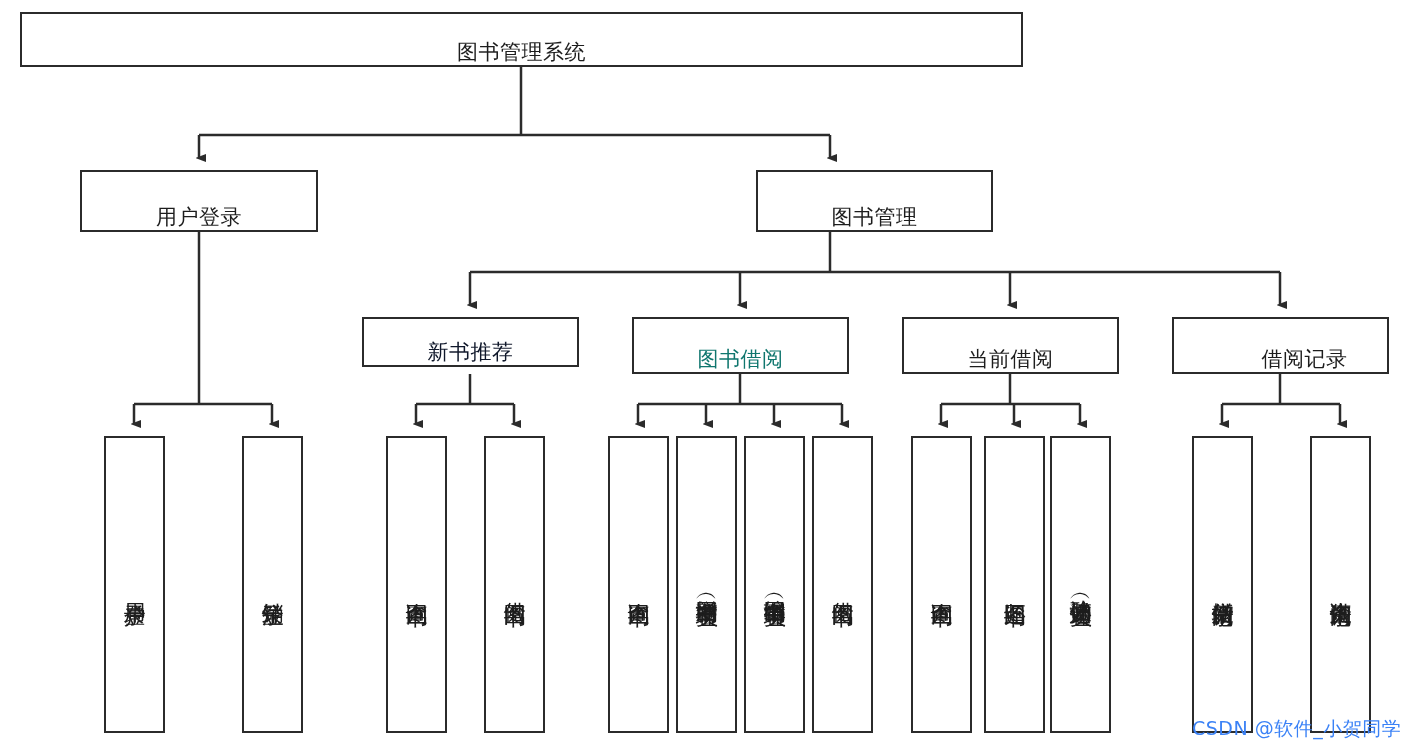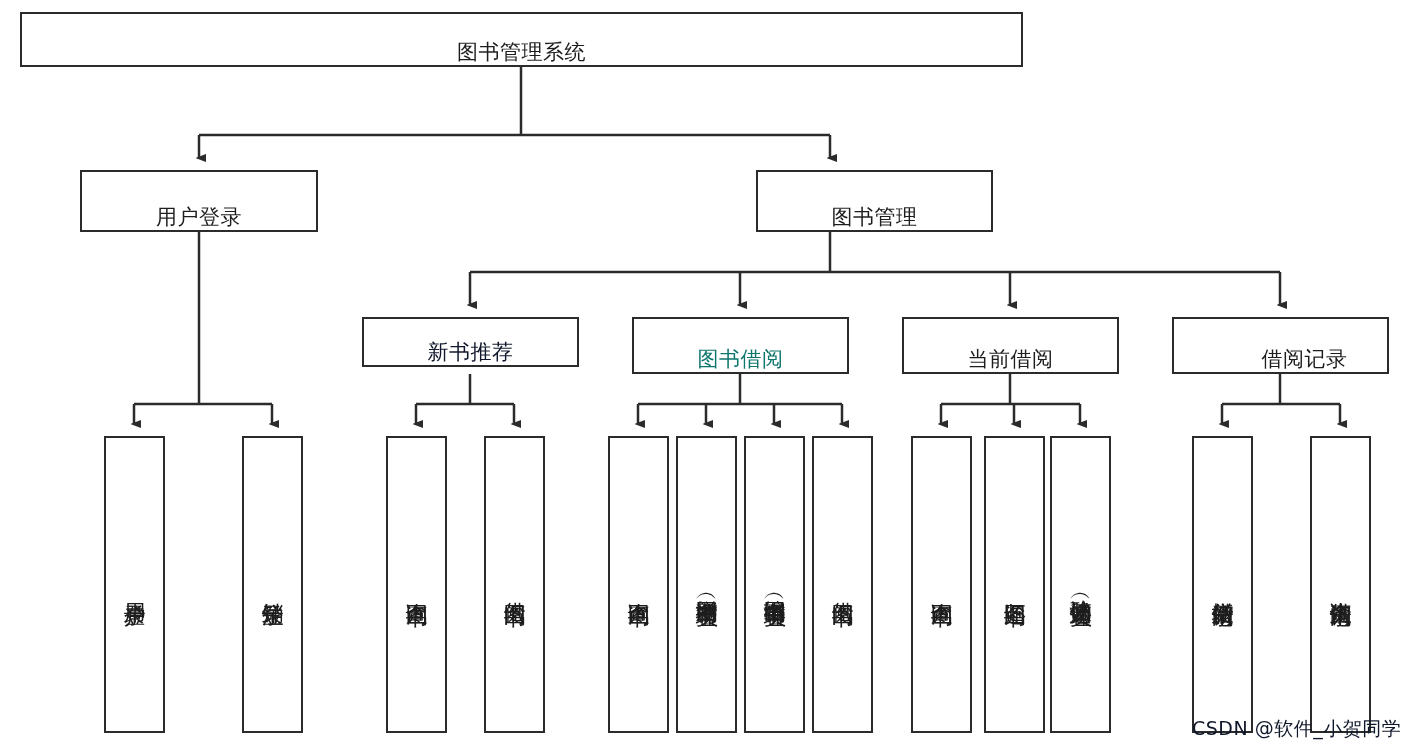--- a/index.html
+++ b/index.html
@@ -180,15 +180,15 @@
         <span class="lbl">确认归还（管理员）</span>
       </div>
       <div class="node vert" style="left: 1192px; top: 436px; width: 61px; height: 297px; border-color: rgb(43, 43, 43); background: rgb(255, 255, 255); color: rgb(29, 29, 29);">
         <span class="lbl">新增借阅记录</span>
       </div>
       <div class="node vert" style="left: 1310px; top: 436px; width: 61px; height: 297px; border-color: rgb(43, 43, 43); background: rgb(255, 255, 255); color: rgb(29, 29, 29);">
         <span class="lbl">查询借阅记录</span>
       </div>
     </div>
 
-  <div class="watermark" style="left: 1192px; top: 716px; color: #0f172a;">CSDN @软件_小贺同学</div>
+  <div class="watermark" style="left: 1192px; top: 716px; color: #3b82f6;">CSDN @软件_小贺同学</div>
 
 </div>
 
 </body></html>

